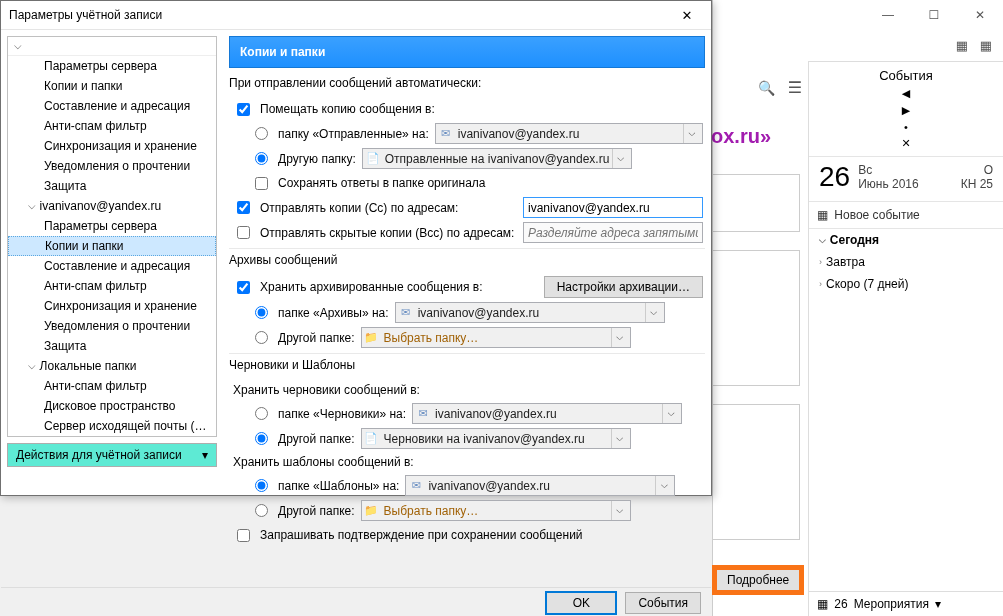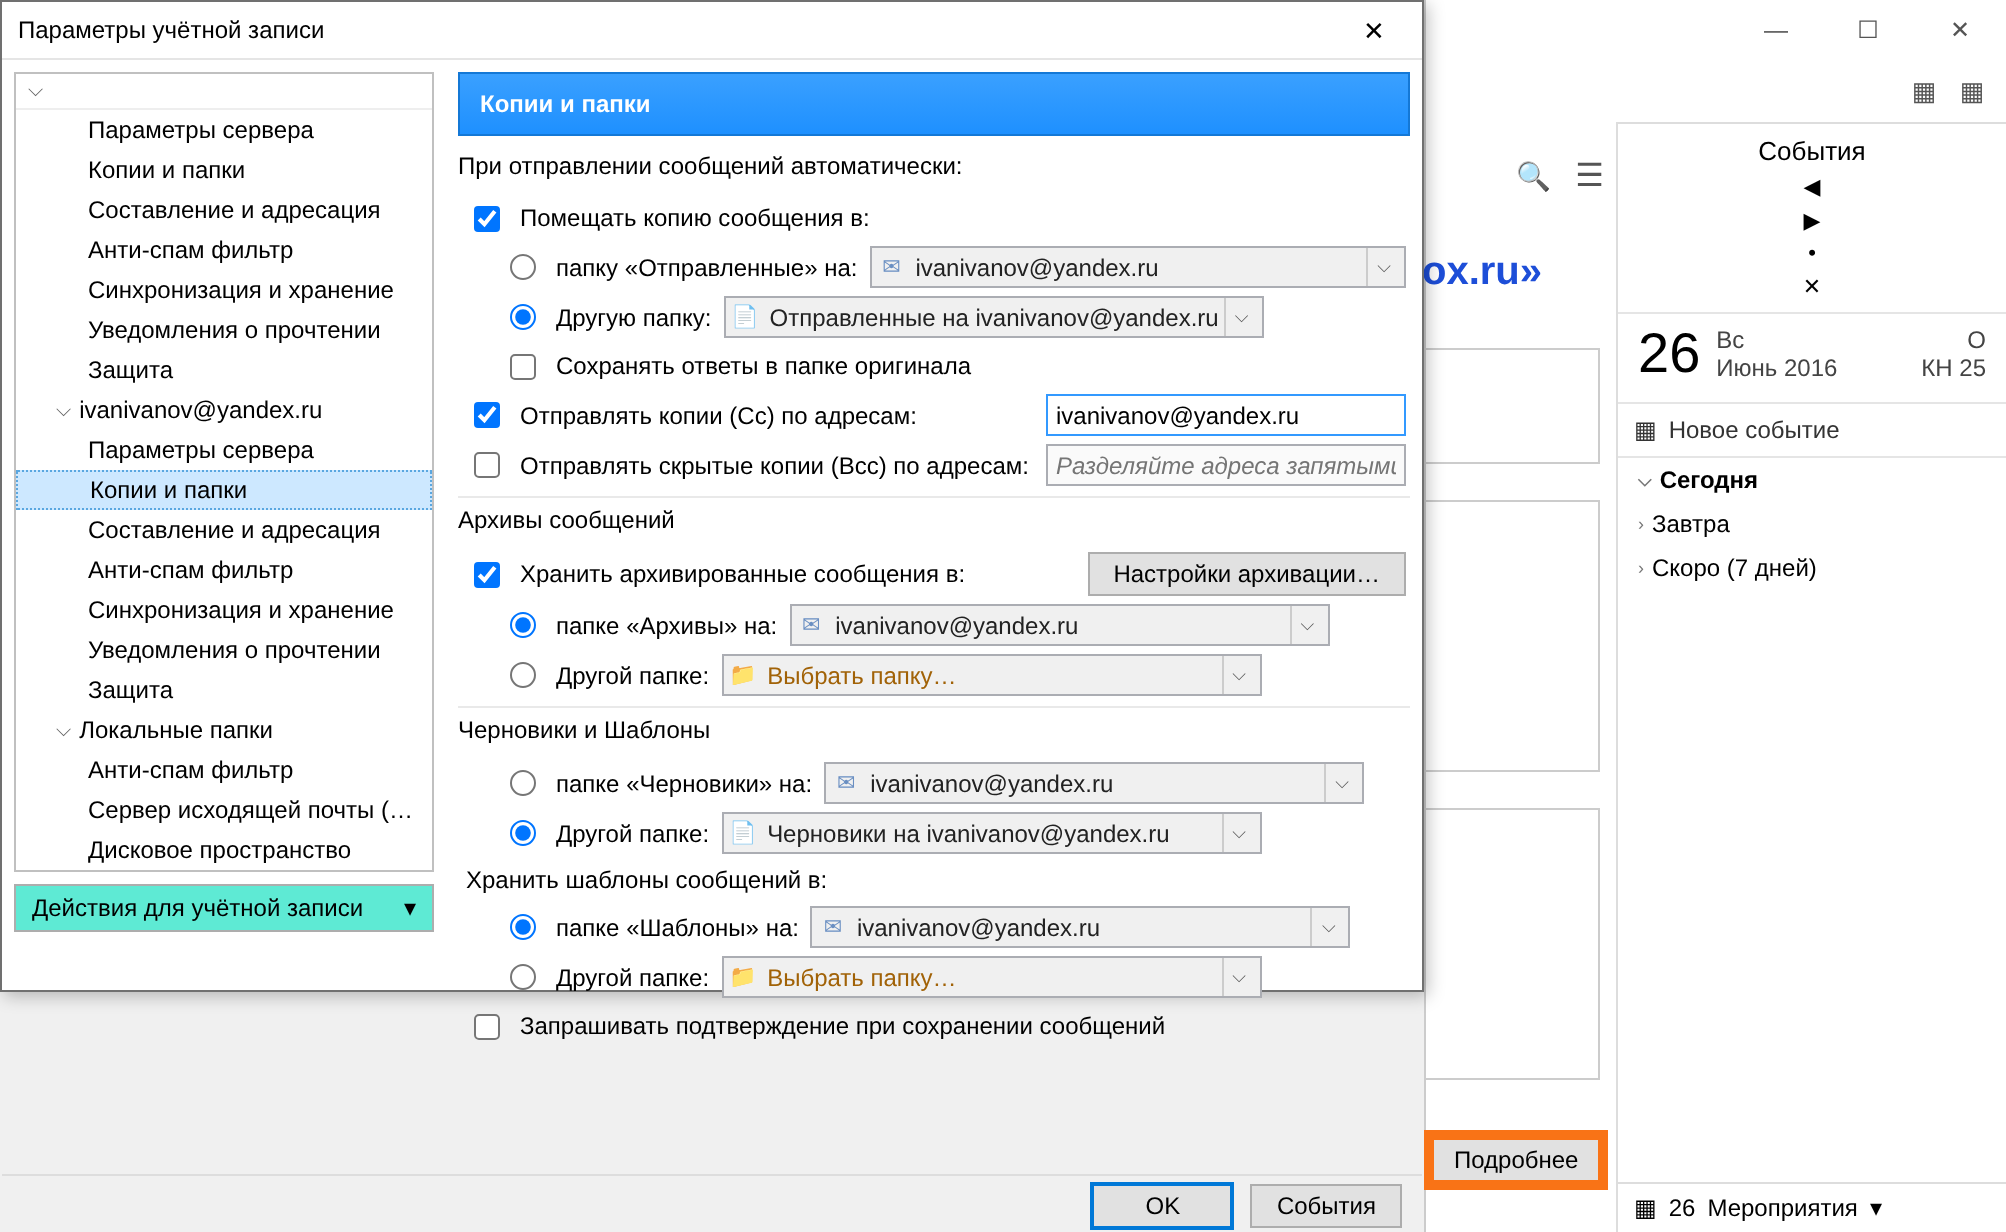--- a/index.html
+++ b/index.html
@@ -23,21 +23,21 @@
 .cal-new { padding: 6px 8px; border-bottom: 1px solid #e5e5e5; display:flex;align-items:center;gap:6px; color:#333;}
 .cal-group { padding: 4px 10px; display:flex;align-items:center;gap:4px; font-size:12px; }
 .cal-group .chev { font-size: 9px; color: #777; }
 .cal-group.bold { font-weight: 600; }
 .cal-foot { position:absolute; bottom:0; left:0; right:0; border-top:1px solid #ddd; padding:5px 8px; display:flex;align-items:center;gap:6px;}
 
 .mid-strip { position:absolute; left:712px; top:0; width:96px; height:616px; background:#fff; border-left:1px solid #ccc;}
 .mid-search { position:absolute; left:712px; top:78px; width:96px; display:flex; align-items:center; justify-content:flex-end; padding:0 6px; gap:12px;}
 .mid-search .sicon { color:#1976d2; font-size:14px; }
 .mid-search .menu { color:#555; font-size:16px; }
-.mid-title { position:absolute; left:711px; top:125px; font-size:20px; font-weight:bold; color:#1d4ed8; }
+.mid-title { position:absolute; left:711px; top:125px; font-size:20px; font-weight:bold; color:#a21caf; }
 .mid-box { position:absolute; left:712px; width:88px; border:1px solid #ccc; background:#fff; }
 .mid-buttons { position:absolute; left:712px; bottom:21px; display:flex; gap:6px; }
 .mid-btn { background:#e1e1e1; border:5px solid #f97316; padding:3px 10px; font-size:12px; }
 .mid-xbot { position:absolute; bottom:23px; right:3px; font-size:13px; }
 
 
 .dialog { position: absolute; left: 0; top: 0; width: 712px; height: 496px; background: #fff; border: 1px solid #707070; box-shadow: 2px 2px 8px rgba(0,0,0,0.25); }
 .dlg-title { height: 29px; display: flex; align-items: center; padding: 0 8px; background: #fff; border-bottom: 1px solid #e5e5e5; }
 .dlg-title .t { flex: 1; font-size: 12px; }
 .dlg-title .x { width: 32px; height: 17px; display:flex;align-items:center;justify-content:center; font-size:13px; cursor:pointer; }
@@ -175,22 +175,22 @@
         <div class="tree-item acct">ivanivanov@yandex.ru</div>
         <div class="tree-item lvl2">Параметры сервера</div>
         <div class="tree-item lvl2 sel">Копии и папки</div>
         <div class="tree-item lvl2">Составление и адресация</div>
         <div class="tree-item lvl2">Анти-спам фильтр</div>
         <div class="tree-item lvl2">Синхронизация и хранение</div>
         <div class="tree-item lvl2">Уведомления о прочтении</div>
         <div class="tree-item lvl2">Защита</div>
         <div class="tree-item acct">Локальные папки</div>
         <div class="tree-item lvl2">Анти-спам фильтр</div>
+        <div class="tree-item lvl2">Дисковое пространство</div>
         <div class="tree-item lvl2">Сервер исходящей почты (S…</div>
-        <div class="tree-item lvl2">Дисковое пространство</div>
       </div>
       <div class="tree-actions">
         <button>
           <span>Действия для учётной записи</span>
           <span>▾</span>
         </button>
       </div>
     </div>
 
     <div class="content">
@@ -276,20 +276,21 @@
           <div class="combo">
               <span class="cico folder-ico">📁</span>
               <span class="ctext ph">Выбрать папку…</span>
               <span class="cdrop">⌵</span>
             </div>
         </div>
       </div>
 
       <div class="section-label">Черновики и Шаблоны</div>
       <div class="field" style="border-bottom:none">
+        <div class="section-label" style="margin-left:2px">Хранить черновики сообщений в:</div>
         <div class="row">
           <label>
               <input type="radio" name="df" style="">
               <span>папке «Черновики» на:</span>
             </label>
           <div class="combo">
               <span class="cico mail-ico">✉</span>
               <span class="ctext">ivanivanov@yandex.ru</span>
               <span class="cdrop">⌵</span>
             </div>

